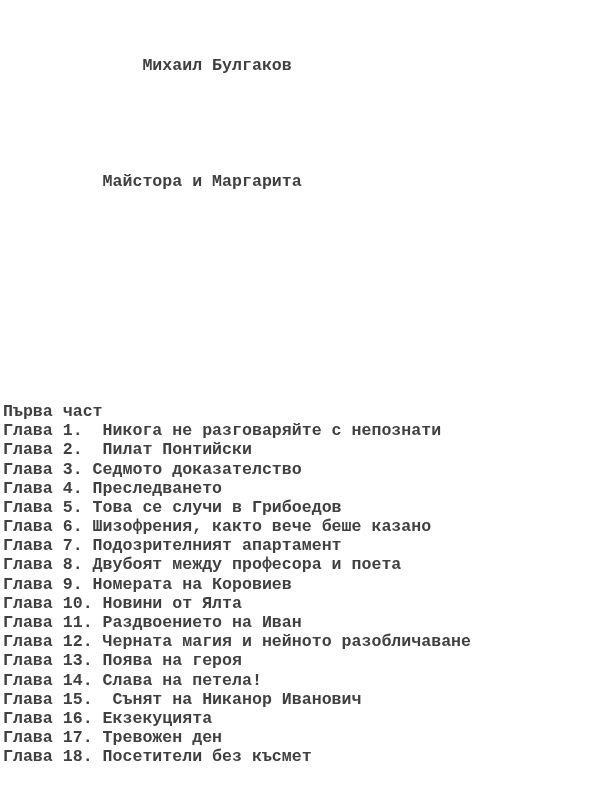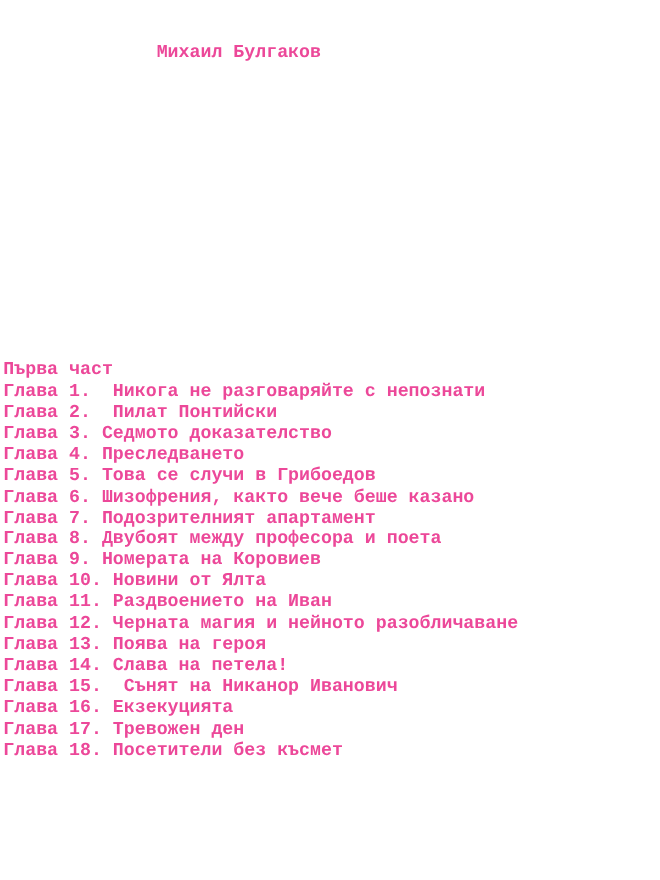--- a/index.html
+++ b/index.html
@@ -4,39 +4,40 @@
 <style>
   html, body {
     margin: 0;
     padding: 0;
     background: #ffffff;
   }
   .doc {
     width: 600px;
     height: 800px;
     box-sizing: border-box;
-    padding: 0 0 0 3px;
+    padding: 18px 0 0 3px;
     overflow: hidden;
     background: #ffffff;
-    color: #ec4899;
+    color: #404040;
     font-family: "Liberation Mono", "DejaVu Sans Mono", monospace;
     font-size: 16.6px;
     font-weight: 700;
     line-height: 19.2px;
     white-space: pre;
   }
   .line {
     height: 19.2px;
   }
   .indent-author { padding-left: 14ch; }
   .indent-title  { padding-left: 10ch; }
 </style>
 </head>
 <body>
 
 <div class="doc">
   <div class="line indent-author">Михаил Булгаков</div>
   <div class="line"></div>
+  <div class="line indent-title">Майстора и Маргарита</div>
   <div class="line"></div>
   <div class="line"></div>
   <div class="line"></div>
   <div id="toc-body"><div class="line">Първа част</div><div class="line">Глава 1.  Никога не разговаряйте с непознати</div><div class="line">Глава 2.  Пилат Понтийски</div><div class="line">Глава 3. Седмото доказателство</div><div class="line">Глава 4. Преследването</div><div class="line">Глава 5. Това се случи в Грибоедов</div><div class="line">Глава 6. Шизофрения, както вече беше казано</div><div class="line">Глава 7. Подозрителният апартамент</div><div class="line">Глава 8. Двубоят между професора и поета</div><div class="line">Глава 9. Номерата на Коровиев</div><div class="line">Глава 10. Новини от Ялта</div><div class="line">Глава 11. Раздвоението на Иван</div><div class="line">Глава 12. Черната магия и нейното разобличаване</div><div class="line">Глава 13. Поява на героя</div><div class="line">Глава 14. Слава на петела!</div><div class="line">Глава 15.  Сънят на Никанор Иванович</div><div class="line">Глава 16. Екзекуцията</div><div class="line">Глава 17. Тревожен ден</div><div class="line">Глава 18. Посетители без късмет</div></div>
 </div>
 
 </body></html>

